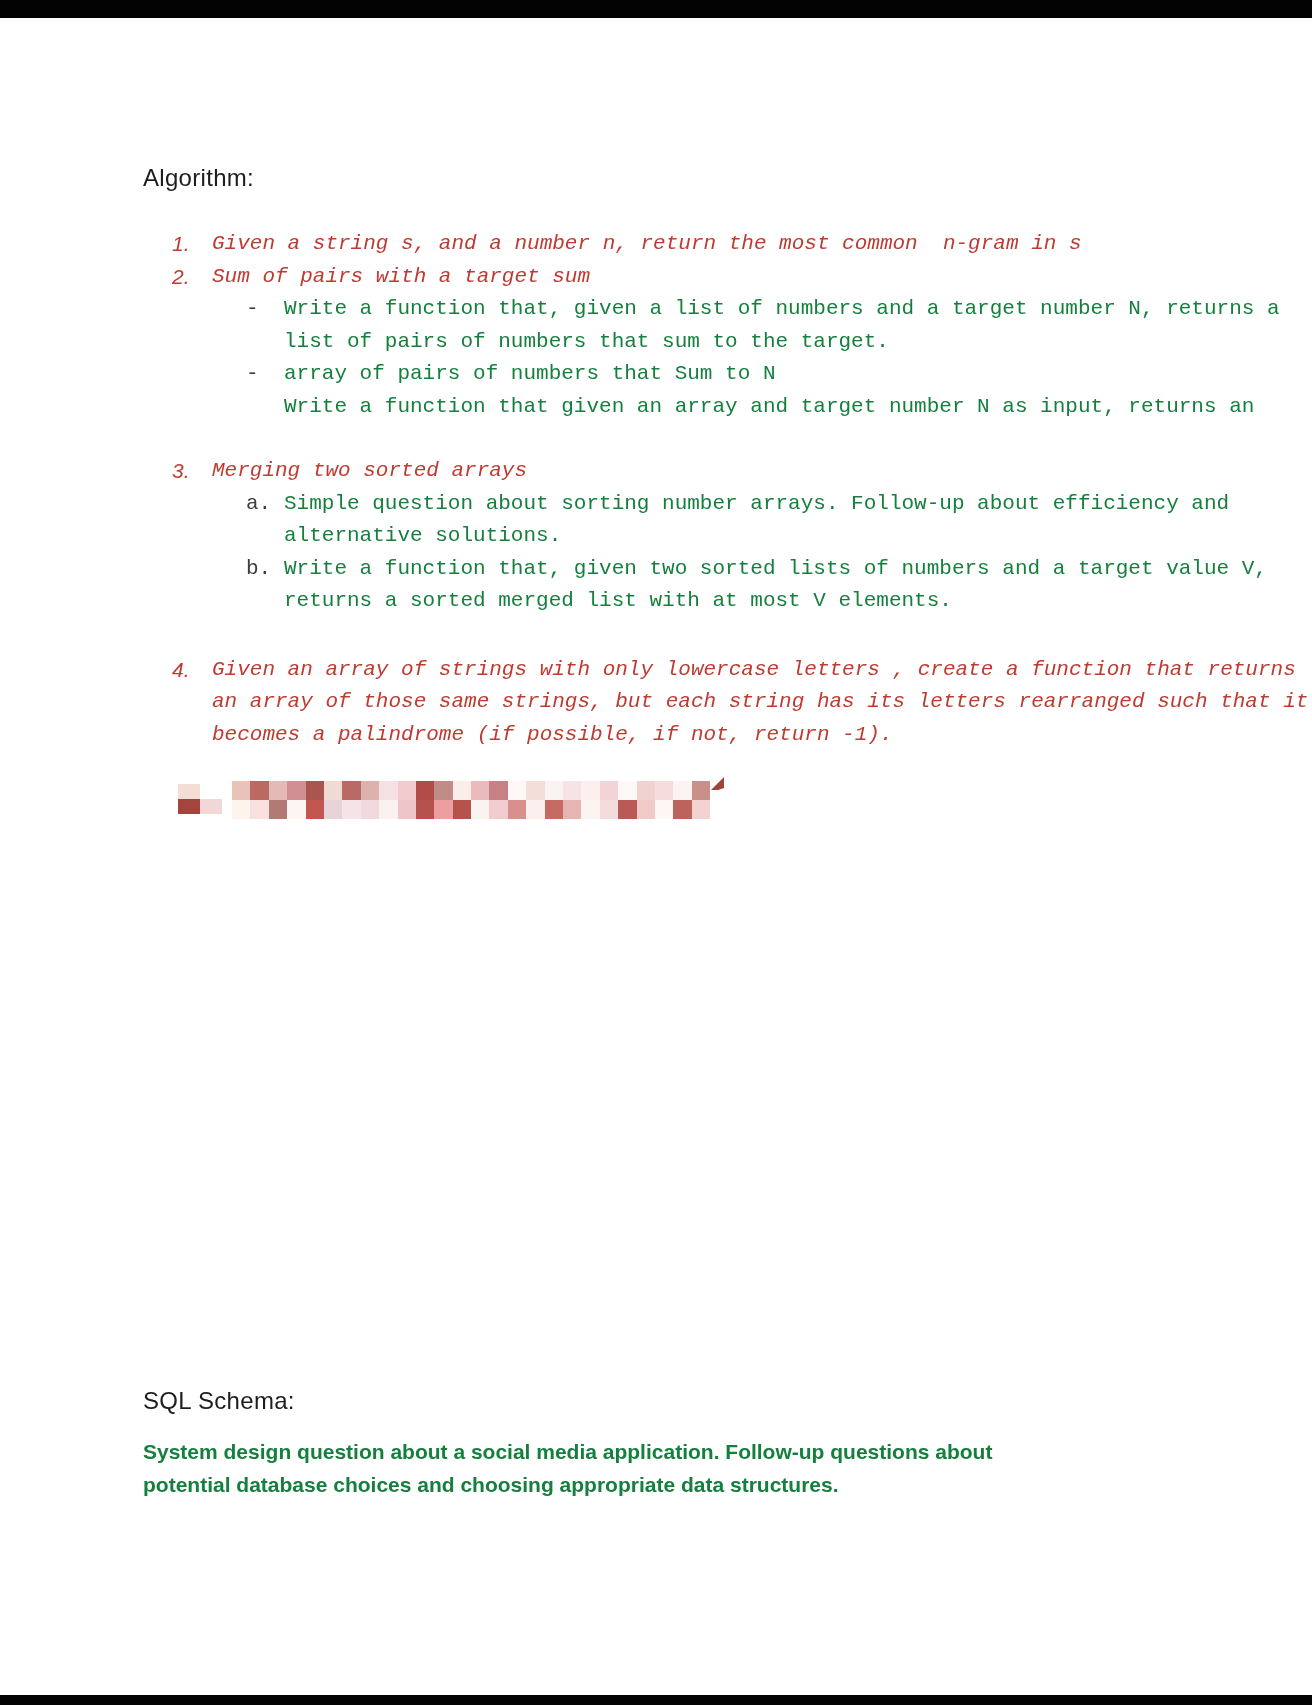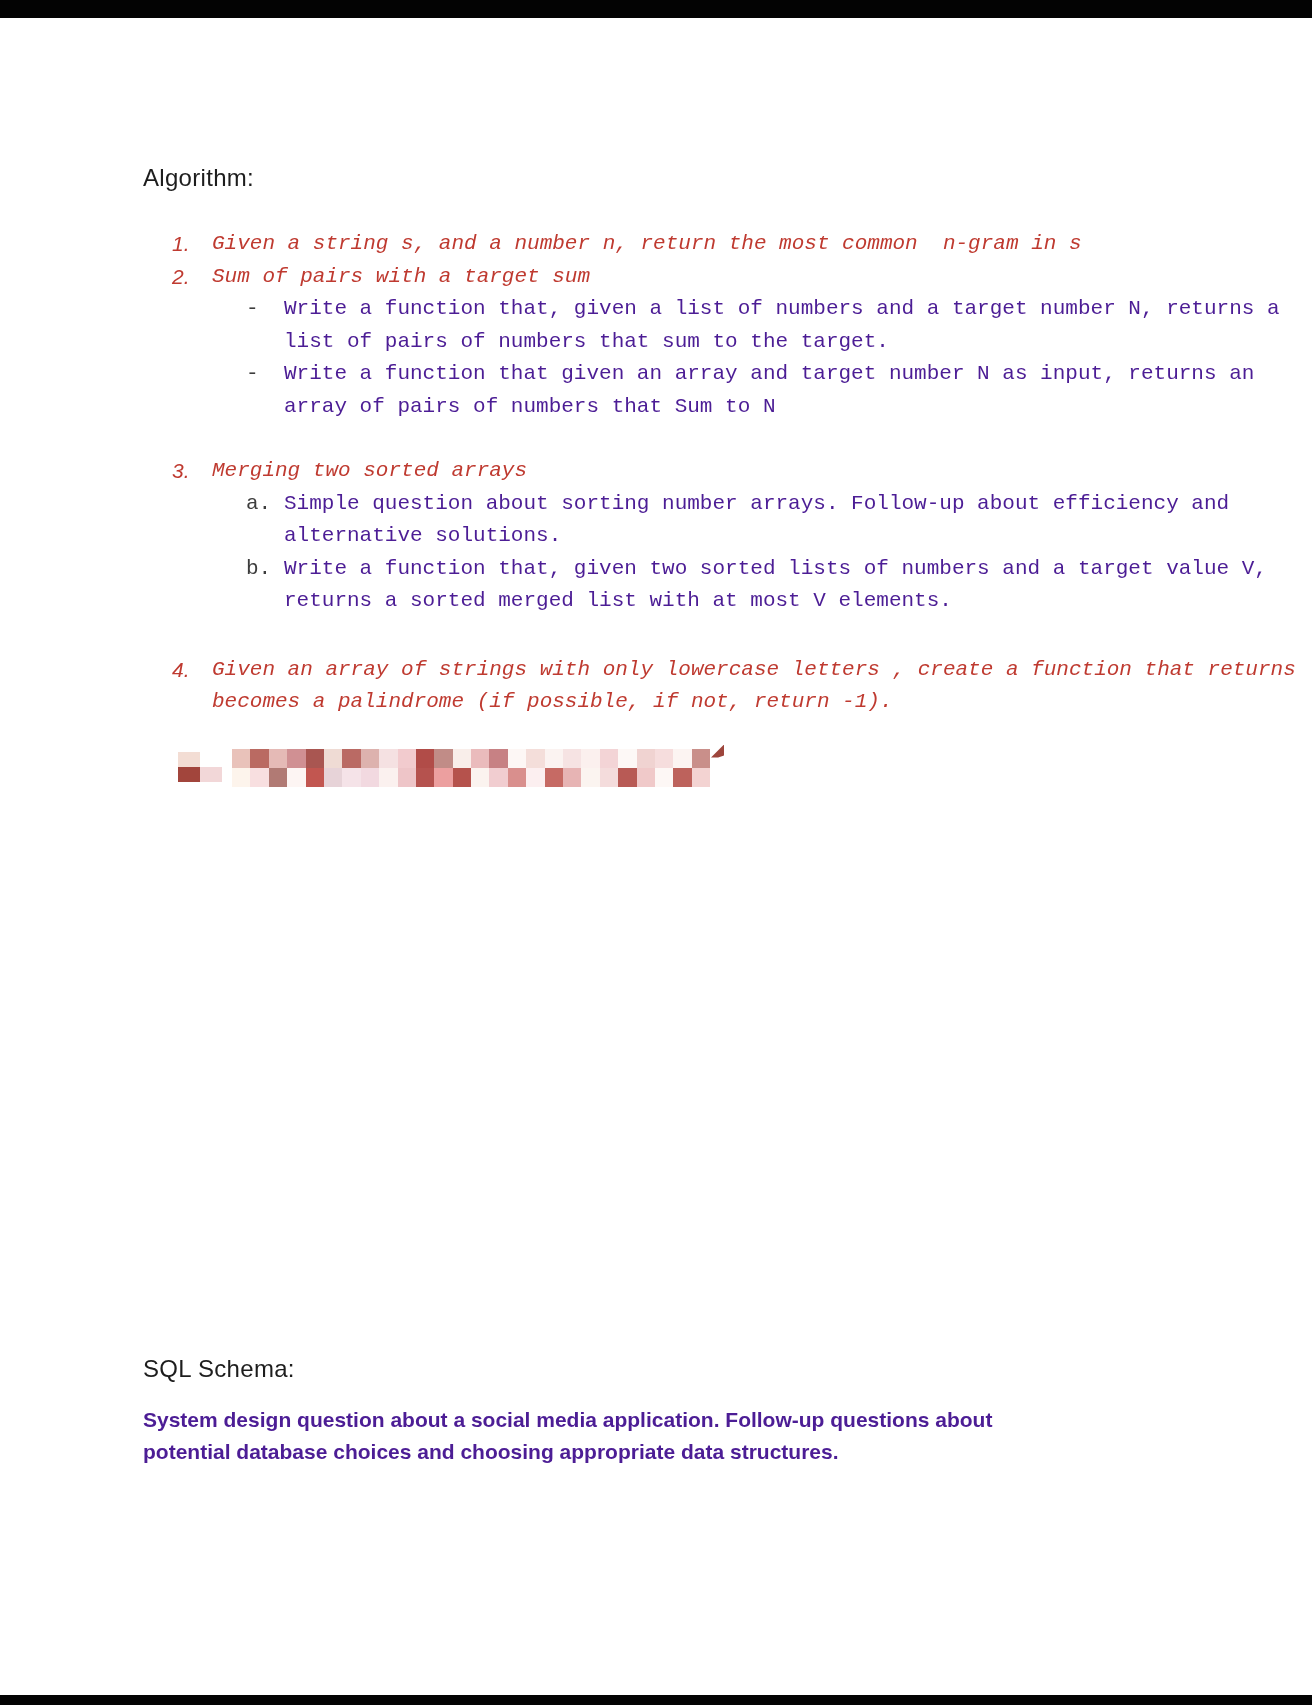--- a/index.html
+++ b/index.html
@@ -52,21 +52,21 @@
     line-height: 32.5px;
     font-style: italic;
     color: #bf3a30;
     white-space: pre;
   }
   .ibody { flex: 1; min-width: 0; font-family: Liberation Mono, monospace; }
 
   .ln {
     font-size: 21px;
     line-height: 32.5px;
-    color: #4c1d95;
+    color: #15803d;
     white-space: pre;
   }
   .ln.red {
     color: #bf3a30;
     font-style: italic;
   }
 
   .sub { display: flex; }
   .sub { margin-left: 34px; }
   .submark {
@@ -127,22 +127,22 @@
         <div class="sub">
           <span class="submark">-</span>
           <div class="ibody">
             <div class="ln">Write a function that, given a list of numbers and a target number N, returns a</div>
             <div class="ln">list of pairs of numbers that sum to the target.</div>
           </div>
         </div>
         <div class="sub">
           <span class="submark">-</span>
           <div class="ibody">
+            <div class="ln">array of pairs of numbers that Sum to N</div>
             <div class="ln">Write a function that given an array and target number N as input, returns an</div>
-            <div class="ln">array of pairs of numbers that Sum to N</div>
           </div>
         </div>
       </div>
     </div>
 
     <div class="li gap1">
       <span class="num">3.</span>
       <div class="ibody">
         <div class="ln red">Merging two sorted arrays</div>
         <div class="sub">
@@ -159,20 +159,21 @@
             <div class="ln">returns a sorted merged list with at most V elements.</div>
           </div>
         </div>
       </div>
     </div>
 
     <div class="li gap2">
       <span class="num">4.</span>
       <div class="ibody">
         <div class="ln red">Given an array of strings with only lowercase letters , create a function that returns</div>
+        <div class="ln red">an array of those same strings, but each string has its letters rearranged such that it</div>
         <div class="ln red">becomes a palindrome (if possible, if not, return -1).</div>
       </div>
     </div>
 
   </div>
 
   <div class="redacted">
     <div class="mcluster">
         <div class="mrow">
           <span class="mcell" style="width: 22px; height: 15px; background: rgb(243, 221, 212);"></span>

